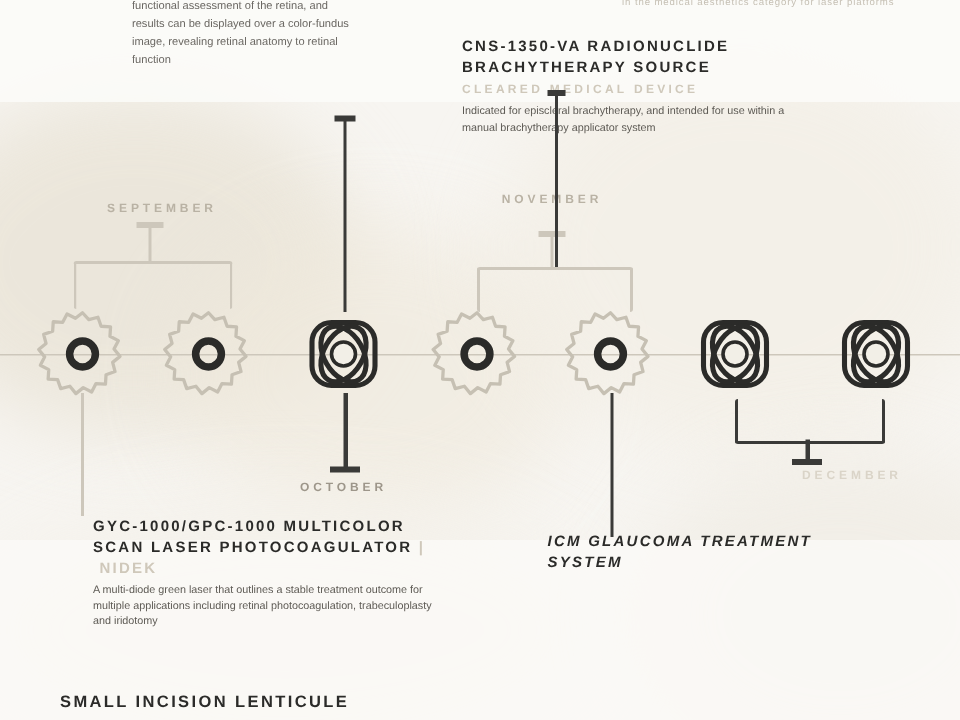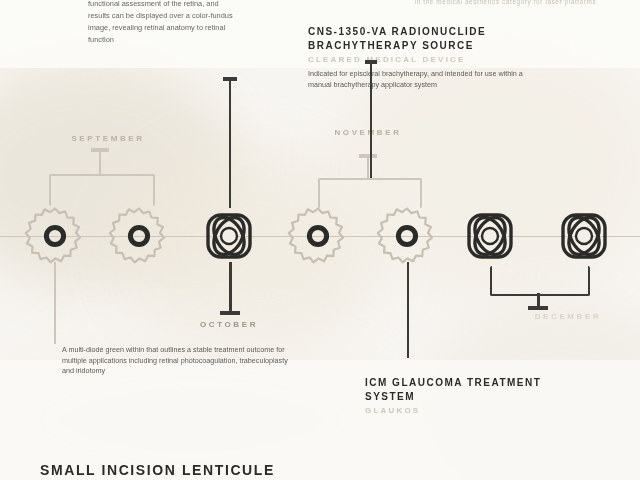--- a/index.html
+++ b/index.html
@@ -55,21 +55,21 @@
     font-size:7.2px;line-height:10.5px;color:#5d5a54;margin:0;font-weight:400;
   }
   .tag{font-weight:700;color:#cfc8ba;letter-spacing:1.5px;}
   .topnote{
     position:absolute;font-size:7.4px;line-height:12px;color:#6a6762;margin:0;
   }
   .faintnote{
     position:absolute;font-size:6.4px;line-height:10px;color:#c5bfb3;letter-spacing:.6px;margin:0;
   }
   .bottomhead{
-    position:absolute;font-size:14px;font-weight:700;letter-spacing:1.6px;
+    position:absolute;font-size:11px;font-weight:700;letter-spacing:1.6px;
     color:#2b2b29;text-transform:uppercase;white-space:nowrap;
   }
 </style>
 </head>
 <body>
 
 <div id="canvas">
   <div class="wash w1"></div>
   <div class="wash w2"></div>
   <div class="wash w3"></div>
@@ -84,26 +84,29 @@
 
   <p class="faintnote" style="left:398px;top:-3px;width:215px;text-align:center;">in the medical aesthetics category for laser platforms</p>
 
   <div class="tb" style="left:308px;top:25px;width:220px;">
     <p class="h1">CNS-1350-VA RADIONUCLIDE BRACHYTHERAPY SOURCE</p>
     <p class="sub">CLEARED MEDICAL DEVICE</p>
     <p class="bodytxt">Indicated for episcleral brachytherapy, and intended for use within a manual brachytherapy applicator system</p>
   </div>
 
   <div class="tb" style="left:62px;top:345px;width:226px;">
-    <p class="bodytxt">A multi-diode green within that outlines a stable treatment outcome for multiple applications including retinal photocoagulation, trabeculoplasty and iridotomy</p>
+    <p class="h1">
+      <span>GYC-1000/GPC-1000 MULTICOLOR SCAN LASER PHOTOCOAGULATOR</span>
+      <span class="tag">|&nbsp;<span>NIDEK</span></span>
+    </p>
+    <p class="bodytxt">A multi-diode green laser that outlines a stable treatment outcome for multiple applications including retinal photocoagulation, trabeculoplasty and iridotomy</p>
   </div>
 
-  <div class="tb" style="left:365px;top:376px;width:228px;">
+  <div class="tb" style="left:365px;top:355px;width:228px;font-style:italic;">
     <p class="h1">ICM GLAUCOMA TREATMENT SYSTEM</p>
-    <p class="sub">GLAUKOS</p>
   </div>
 
   <div class="bottomhead" style="left:40px;top:462px;">SMALL INCISION LENTICULE</div>
 
   <div class="month" style="left:108px;top:134px;">SEPTEMBER</div>
   <div class="month" style="left:368px;top:128px;">NOVEMBER</div>
   <div class="month dk" style="left:229px;top:320px;">OCTOBER</div>
   <div class="month vlight" style="left:524px;top:312px;margin-left:44px;">DECEMBER</div>
 
   <div class="brk" style="left:49px;top:174px;width:102px;height:30px;"></div>

